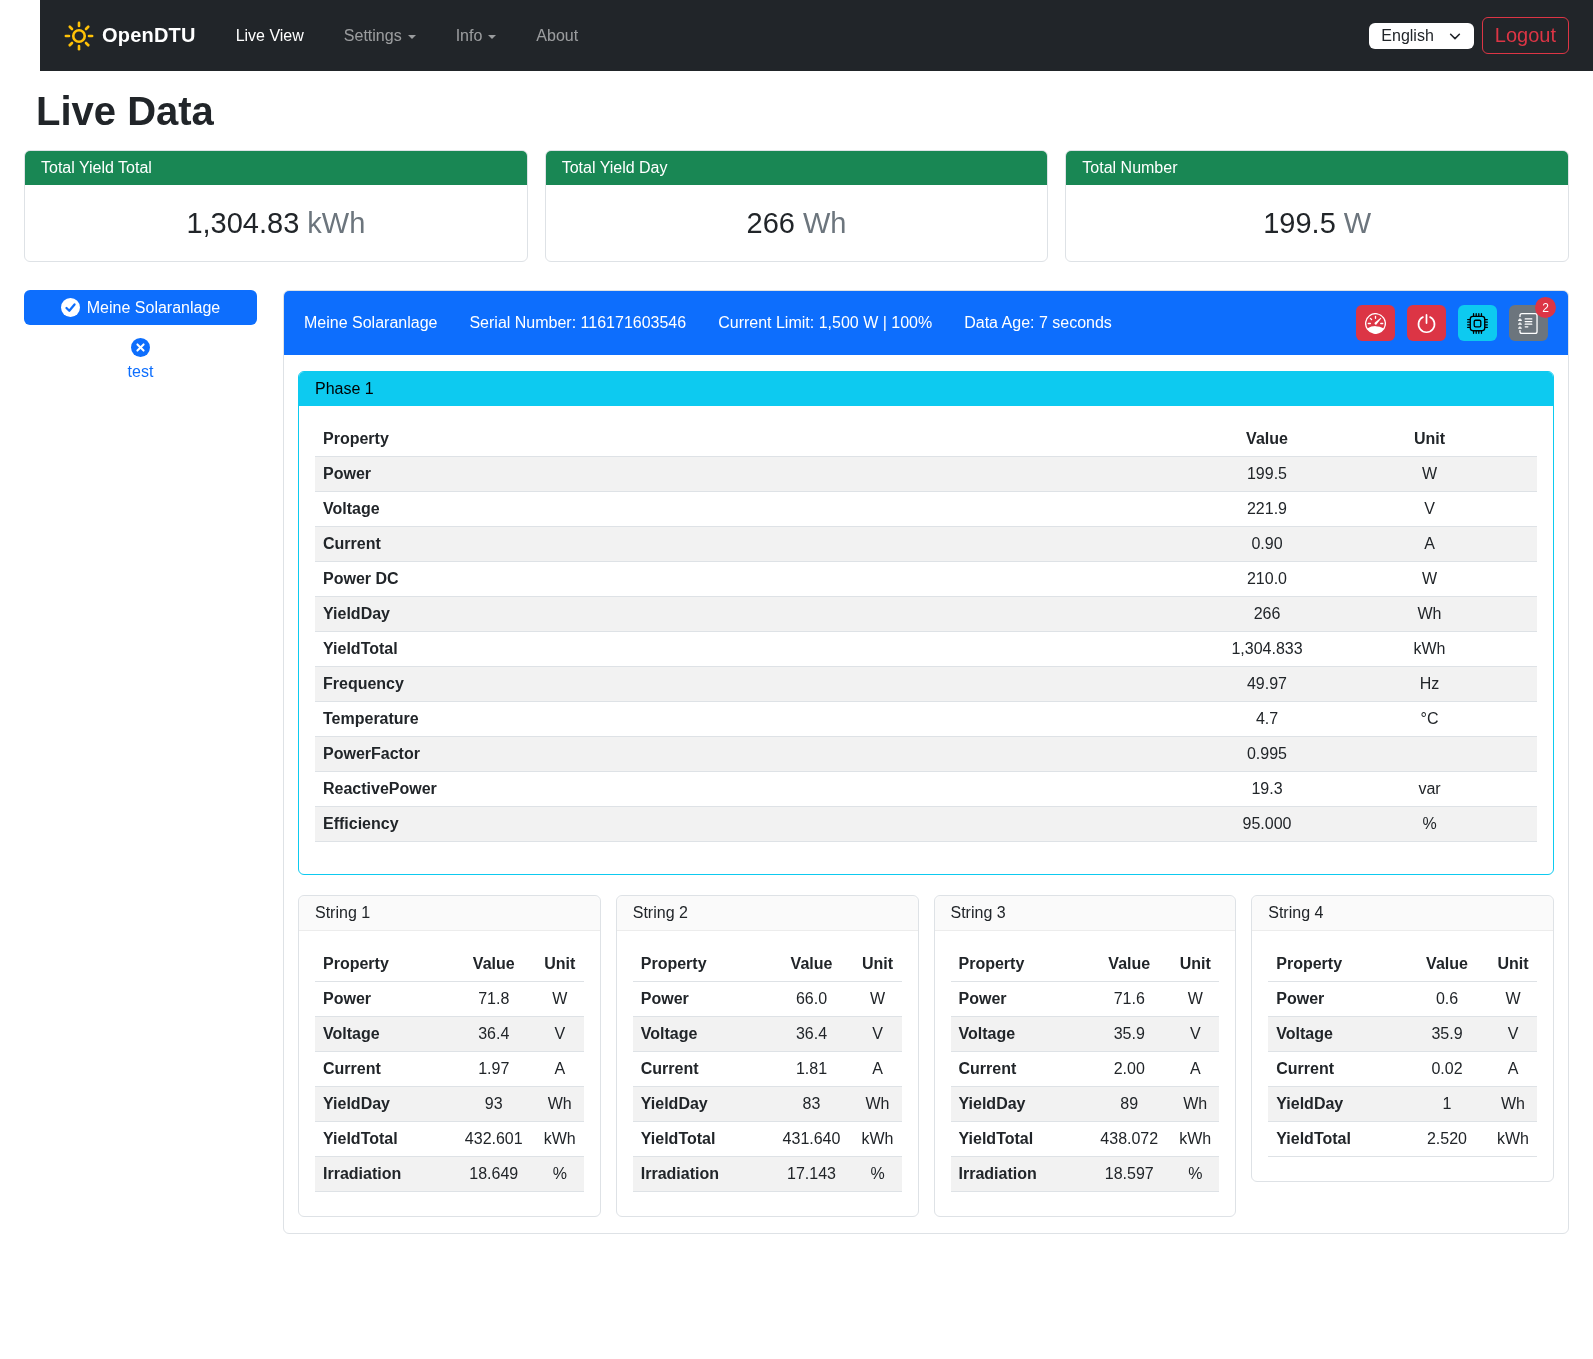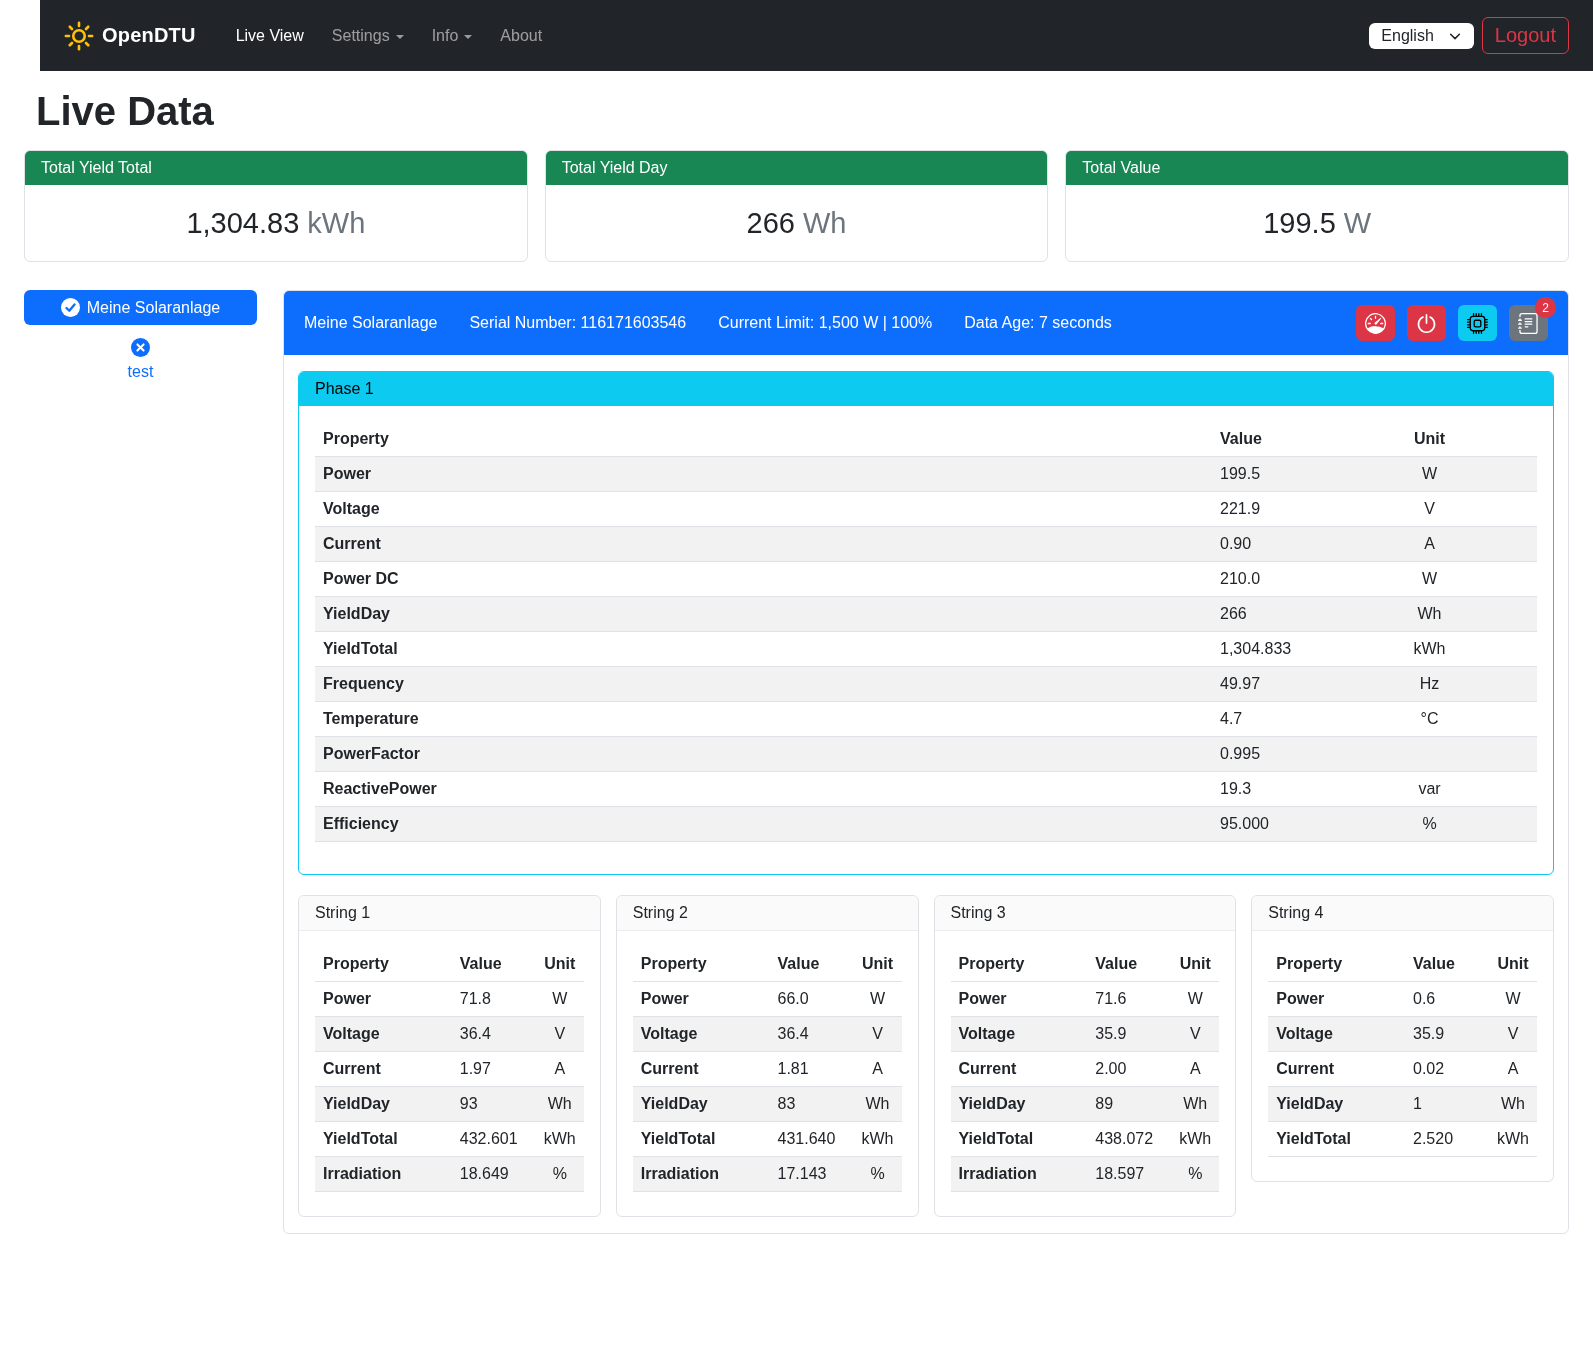--- a/index.html
+++ b/index.html
@@ -10,21 +10,21 @@
   html,body{margin:0;padding:0;}
   body{
     width:1593px; min-height:1359px; background:#fff;
     font-family:"Liberation Sans","DejaVu Sans",sans-serif;
     color:var(--dark); font-size:16px;
   }
   
   .navbar{height:71px; background:#212529; display:flex; align-items:center; padding:0 24px;margin-left:40px;}
   .brand{display:flex; align-items:center; gap:8px; margin-right:26px; cursor:pointer;}
   .brand-name{color:#fff; font-size:20px; font-weight:700; letter-spacing:.2px;}
-  .nav-links{display:flex; align-items:center;}
+  .nav-links{display:flex; align-items:center;gap:12px;}
   .nav-link{color:rgba(255,255,255,.55); padding:8px 14px; cursor:pointer; display:flex; align-items:center; gap:6px;}
   .nav-link.active{color:#fff;}
   .caret{display:inline-block; width:0; height:0; border-left:4px solid transparent; border-right:4px solid transparent; border-top:4px solid currentColor; margin-top:2px;}
   .nav-right{margin-left:auto; display:flex; align-items:center; gap:8px;}
   .lang-select{background:#fff; color:#212529; border-radius:6px; padding:4px 12px; display:flex; align-items:center; gap:14px; cursor:pointer;justify-content:space-between;}
   .logout-btn{background:transparent; color:var(--danger); border:1px solid var(--danger); border-radius:6px; padding:6px 12px; font-size:20px; cursor:pointer; font-family:inherit;}
   
   .page{padding:0 24px;}
   h1.page-title{font-size:40px; font-weight:600; margin:18px 12px 16px;}
   
@@ -52,21 +52,21 @@
   .main-card-body{padding:16px 14px;}
   
   .phase-card{border:1px solid var(--info); border-radius:6px; overflow:hidden;}
   .phase-header{background:var(--info); color:#000; padding:8px 16px;}
   .phase-body{padding:16px;}
   
   table.data-table{width:100%; border-collapse:collapse; margin-bottom:16px;}
   table.data-table th, table.data-table td{padding:8px; border-bottom:1px solid var(--border); text-align:left; font-size:16px;}
   table.data-table thead th{font-weight:700;}
   table.data-table tbody th{font-weight:700;}
-  table.data-table .col1{text-align:left;}
+  table.data-table .col1{text-align:center;}
   table.data-table .col2{text-align:center;margin-top:6px;}
   .phase-table .col1{width:110px;}
   .phase-table .col2{width:215px;}
   .phase-table tbody tr:nth-child(odd){background:var(--stripe);}
   .string-table .col1{width:84px;}
   .string-table .col2{width:46px;}
   .string-table tbody tr:nth-child(even){background:var(--stripe);}
   
   .strings-row{display:flex; gap:15px; margin-top:20px; align-items:flex-start;}
   .string-card{flex:1; border:1px solid var(--border); border-radius:6px; background:#fff;}
@@ -135,21 +135,21 @@
       </div>
     </div>
     <div class="sum-card">
       <div class="sum-card-header">Total Yield Day</div>
       <div class="sum-card-body">
         <span>266</span>
         <span class="sum-unit">Wh</span>
       </div>
     </div>
     <div class="sum-card">
-      <div class="sum-card-header">Total Value</div>
+      <div class="sum-card-header">Total Number</div>
       <div class="sum-card-body">
         <span>199.5</span>
         <span class="sum-unit">W</span>
       </div>
     </div>
   </div>
 
   <div class="content-row">
 
     <div class="sidebar">

